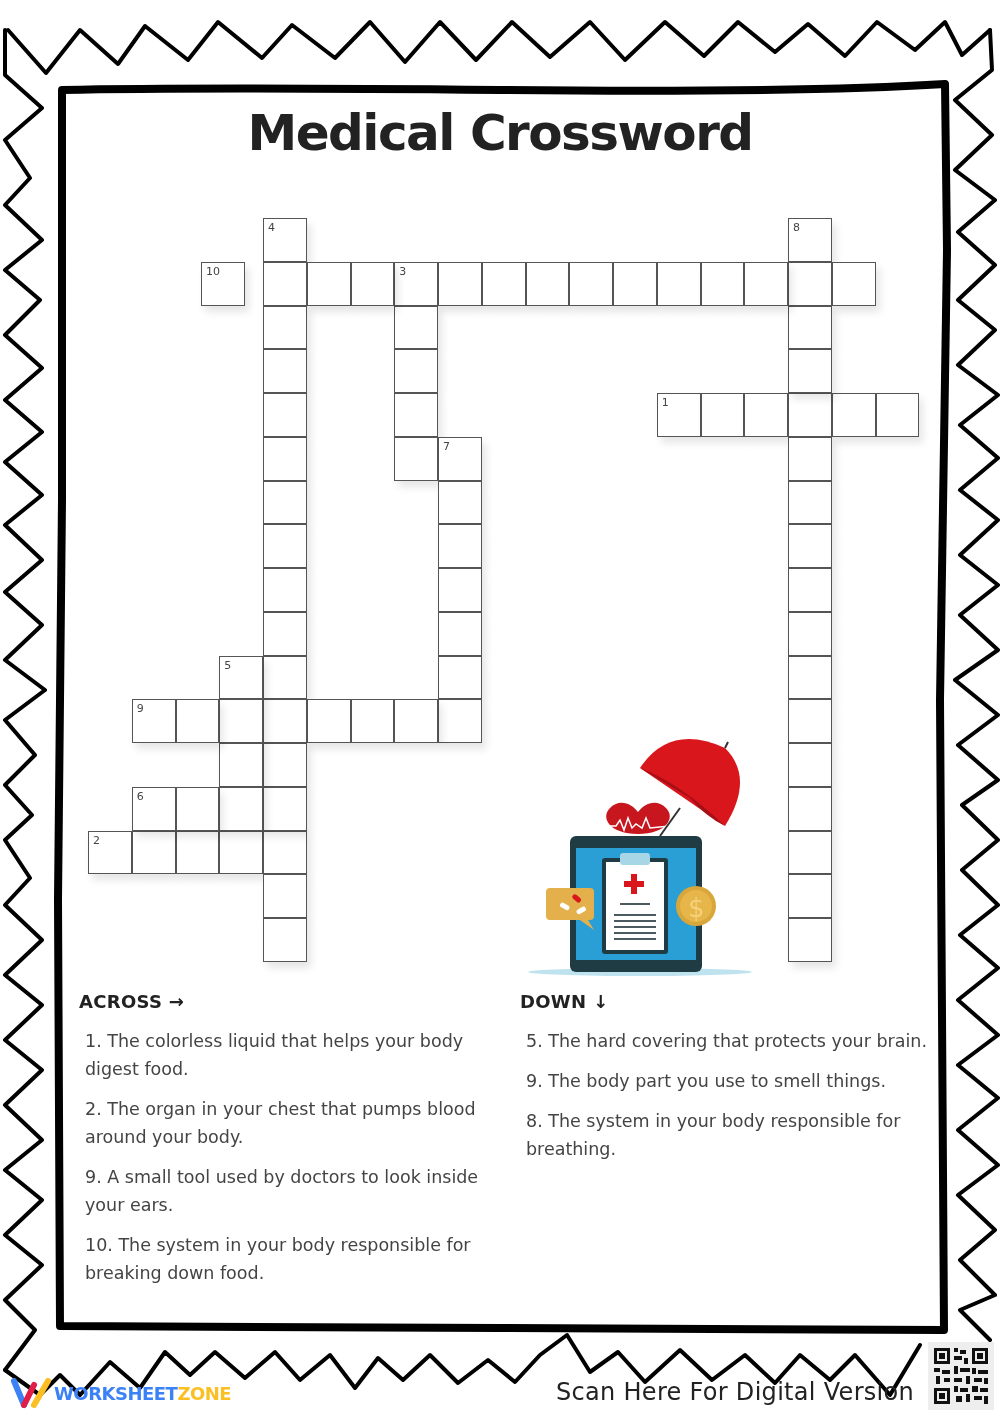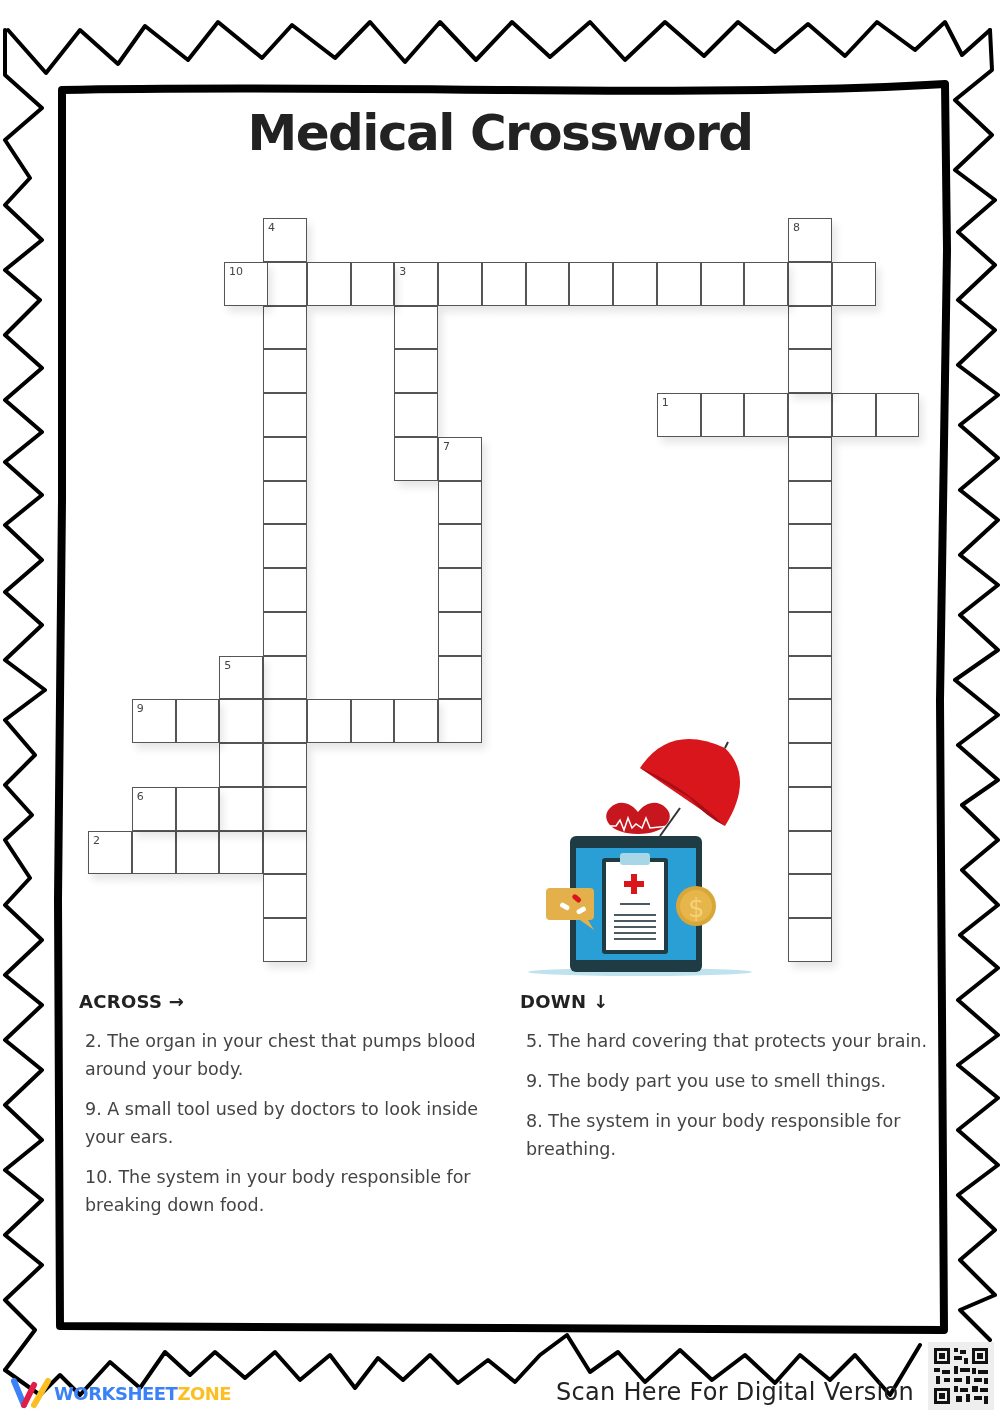--- a/index.html
+++ b/index.html
@@ -121,21 +121,21 @@
     <div class="cell" style="left: 788px; top: 830.5px;"></div>
     <div class="cell" style="left: 788px; top: 874.25px;"></div>
     <div class="cell" style="left: 788px; top: 918px;"></div>
     <div class="cell" style="left: 131.75px; top: 699.25px;">
       <span class="cell-num">9</span>
     </div>
     <div class="cell" style="left: 175.5px; top: 699.25px;"></div>
     <div class="cell" style="left: 306.75px; top: 699.25px;"></div>
     <div class="cell" style="left: 350.5px; top: 699.25px;"></div>
     <div class="cell" style="left: 394.25px; top: 699.25px;"></div>
-    <div class="cell" style="left: 224px; top: 261.75px;">
+    <div class="cell" style="left: 201px; top: 261.75px;">
       <span class="cell-num">10</span>
     </div>
     <div class="cell" style="left: 306.75px; top: 261.75px;"></div>
     <div class="cell" style="left: 350.5px; top: 261.75px;"></div>
     <div class="cell" style="left: 438px; top: 261.75px;"></div>
     <div class="cell" style="left: 481.75px; top: 261.75px;"></div>
     <div class="cell" style="left: 525.5px; top: 261.75px;"></div>
     <div class="cell" style="left: 569.25px; top: 261.75px;"></div>
     <div class="cell" style="left: 613px; top: 261.75px;"></div>
     <div class="cell" style="left: 656.75px; top: 261.75px;"></div>
@@ -187,20 +187,21 @@
 
   <g>
     <circle cx="176" cy="178" r="20" fill="#d9a63a"></circle>
     <circle cx="176" cy="178" r="16" fill="#e6b64a"></circle>
     <text x="168" y="189" font-size="26" fill="#f5d27a" font-family="DejaVu Sans, sans-serif">$</text>
   </g>
 </svg>
 
 <div class="clue-head" style="left:79px; top:991px;">ACROSS →</div>
 <div class="clue-list" style="left:85px; top:1027px; width:410px;">
+  <div class="clue">1. The colorless liquid that helps your body digest food.</div>
   <div class="clue">2. The organ in your chest that pumps blood around your body.</div>
   <div class="clue">9. A small tool used by doctors to look inside your ears.</div>
   <div class="clue">10. The system in your body responsible for breaking down food.</div>
 </div>
 
 <div class="clue-head" style="left:520px; top:991px;">DOWN  ↓</div>
 <div class="clue-list" style="left:526px; top:1027px; width:410px;">
   <div class="clue" style="white-space:nowrap;">5. The hard covering that protects your brain.</div>
   <div class="clue">9. The body part you use to smell things.</div>
   <div class="clue">8. The system in your body responsible for breathing.</div>

